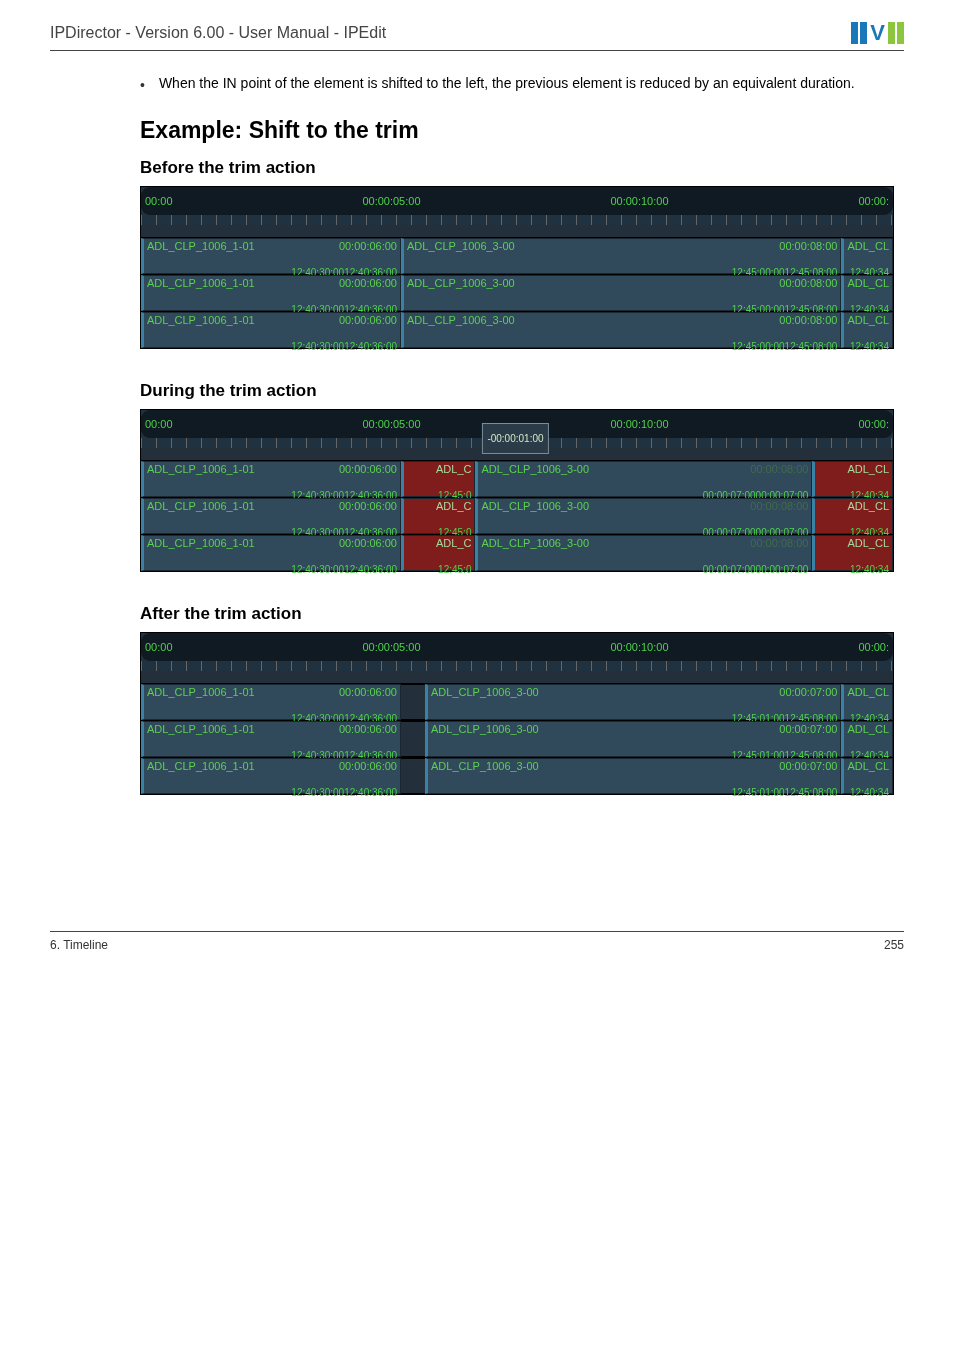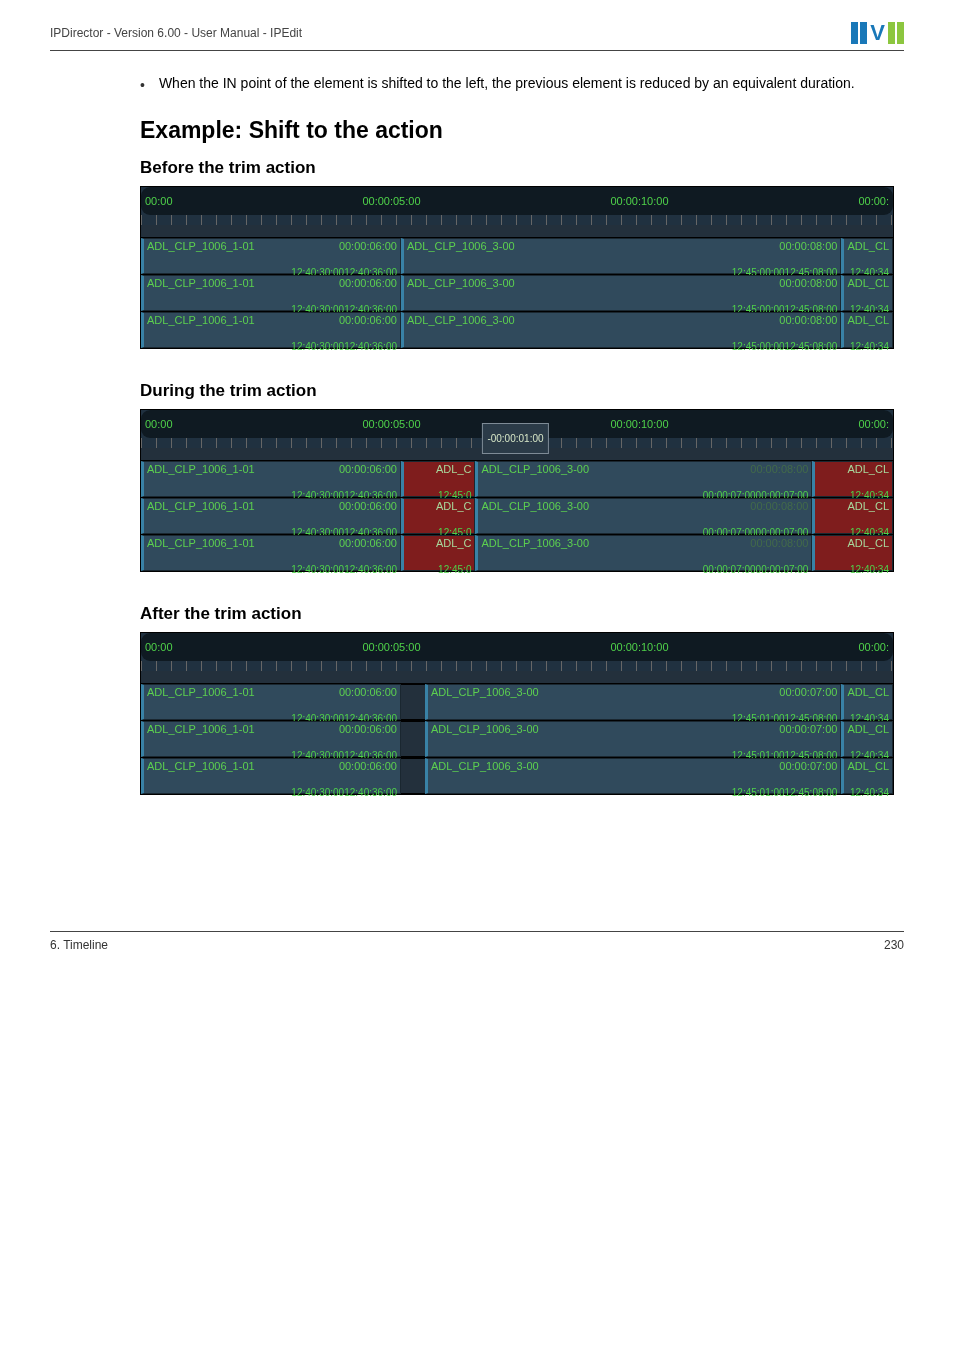--- a/index.html
+++ b/index.html
@@ -1,18 +1,18 @@
 <!DOCTYPE html>
 <html><head>
 <meta charset="utf-8">
 <style>
   html,body{margin:0;padding:0;background:#fff;font-family:Arial,Helvetica,sans-serif;color:#000;}
   .page{width:954px;min-height:1350px;margin:0 auto;position:relative;padding:20px 50px 20px 50px;box-sizing:border-box;}
   .header-row{display:flex;justify-content:space-between;align-items:center;margin-bottom:4px;}
-  .header-text{font-size:12px;color:#444;}
+  .header-text{font-size:16px;color:#444;}
   .logo{display:flex;align-items:center;gap:2px;}
   .logo-bar{width:7px;height:22px;background:#1978b8;}
   .logo-bar.green{background:#8cc63f;}
   .logo-v{font-size:22px;font-weight:900;color:#1978b8;margin:0 1px;}
   hr.top{border:none;border-top:1px solid #444;margin:0 0 24px 0;}
   hr.bot{border:none;border-top:1px solid #444;margin:24px 0 6px 0;}
   .footer-row{display:flex;justify-content:space-between;font-size:12px;color:#333;}
   .body{margin-left:90px;margin-right:10px;}
   .bullet-row{display:flex;align-items:flex-start;gap:14px;font-size:14px;margin-bottom:24px;}
   .bullet-dot{color:#333;margin-top:2px;}
@@ -54,21 +54,21 @@
     </span>
   </div>
   <hr class="top">
 
   <div class="body">
     <div class="bullet-row">
       <span class="bullet-dot">•</span>
       <span>When the IN point of the element is shifted to the left, the previous element is reduced by an equivalent duration.</span>
     </div>
 
-    <h2 class="section-title">Example: Shift to the action</h2>
+    <h2 class="section-title">Example: Shift to the trim</h2>
 
     <h3 class="sub-title">Before the trim action</h3>
     <div class="timeline-block">
       <div class="ruler">
         <span class="ruler-label">00:00</span>
         <span class="ruler-space"></span>
         <span class="ruler-label">00:00:05:00</span>
         <span class="ruler-space"></span>
         <span class="ruler-label">00:00:10:00</span>
         <span class="ruler-space"></span>
@@ -412,15 +412,15 @@
           </div>
         </div>
       </div>
     </div>
   </div>
 
   <div style="height:80px;"></div>
   <hr class="bot">
   <div class="footer-row">
     <span>6. Timeline</span>
-    <span>230</span>
+    <span>255</span>
   </div>
 </div>
 
 </body></html>

